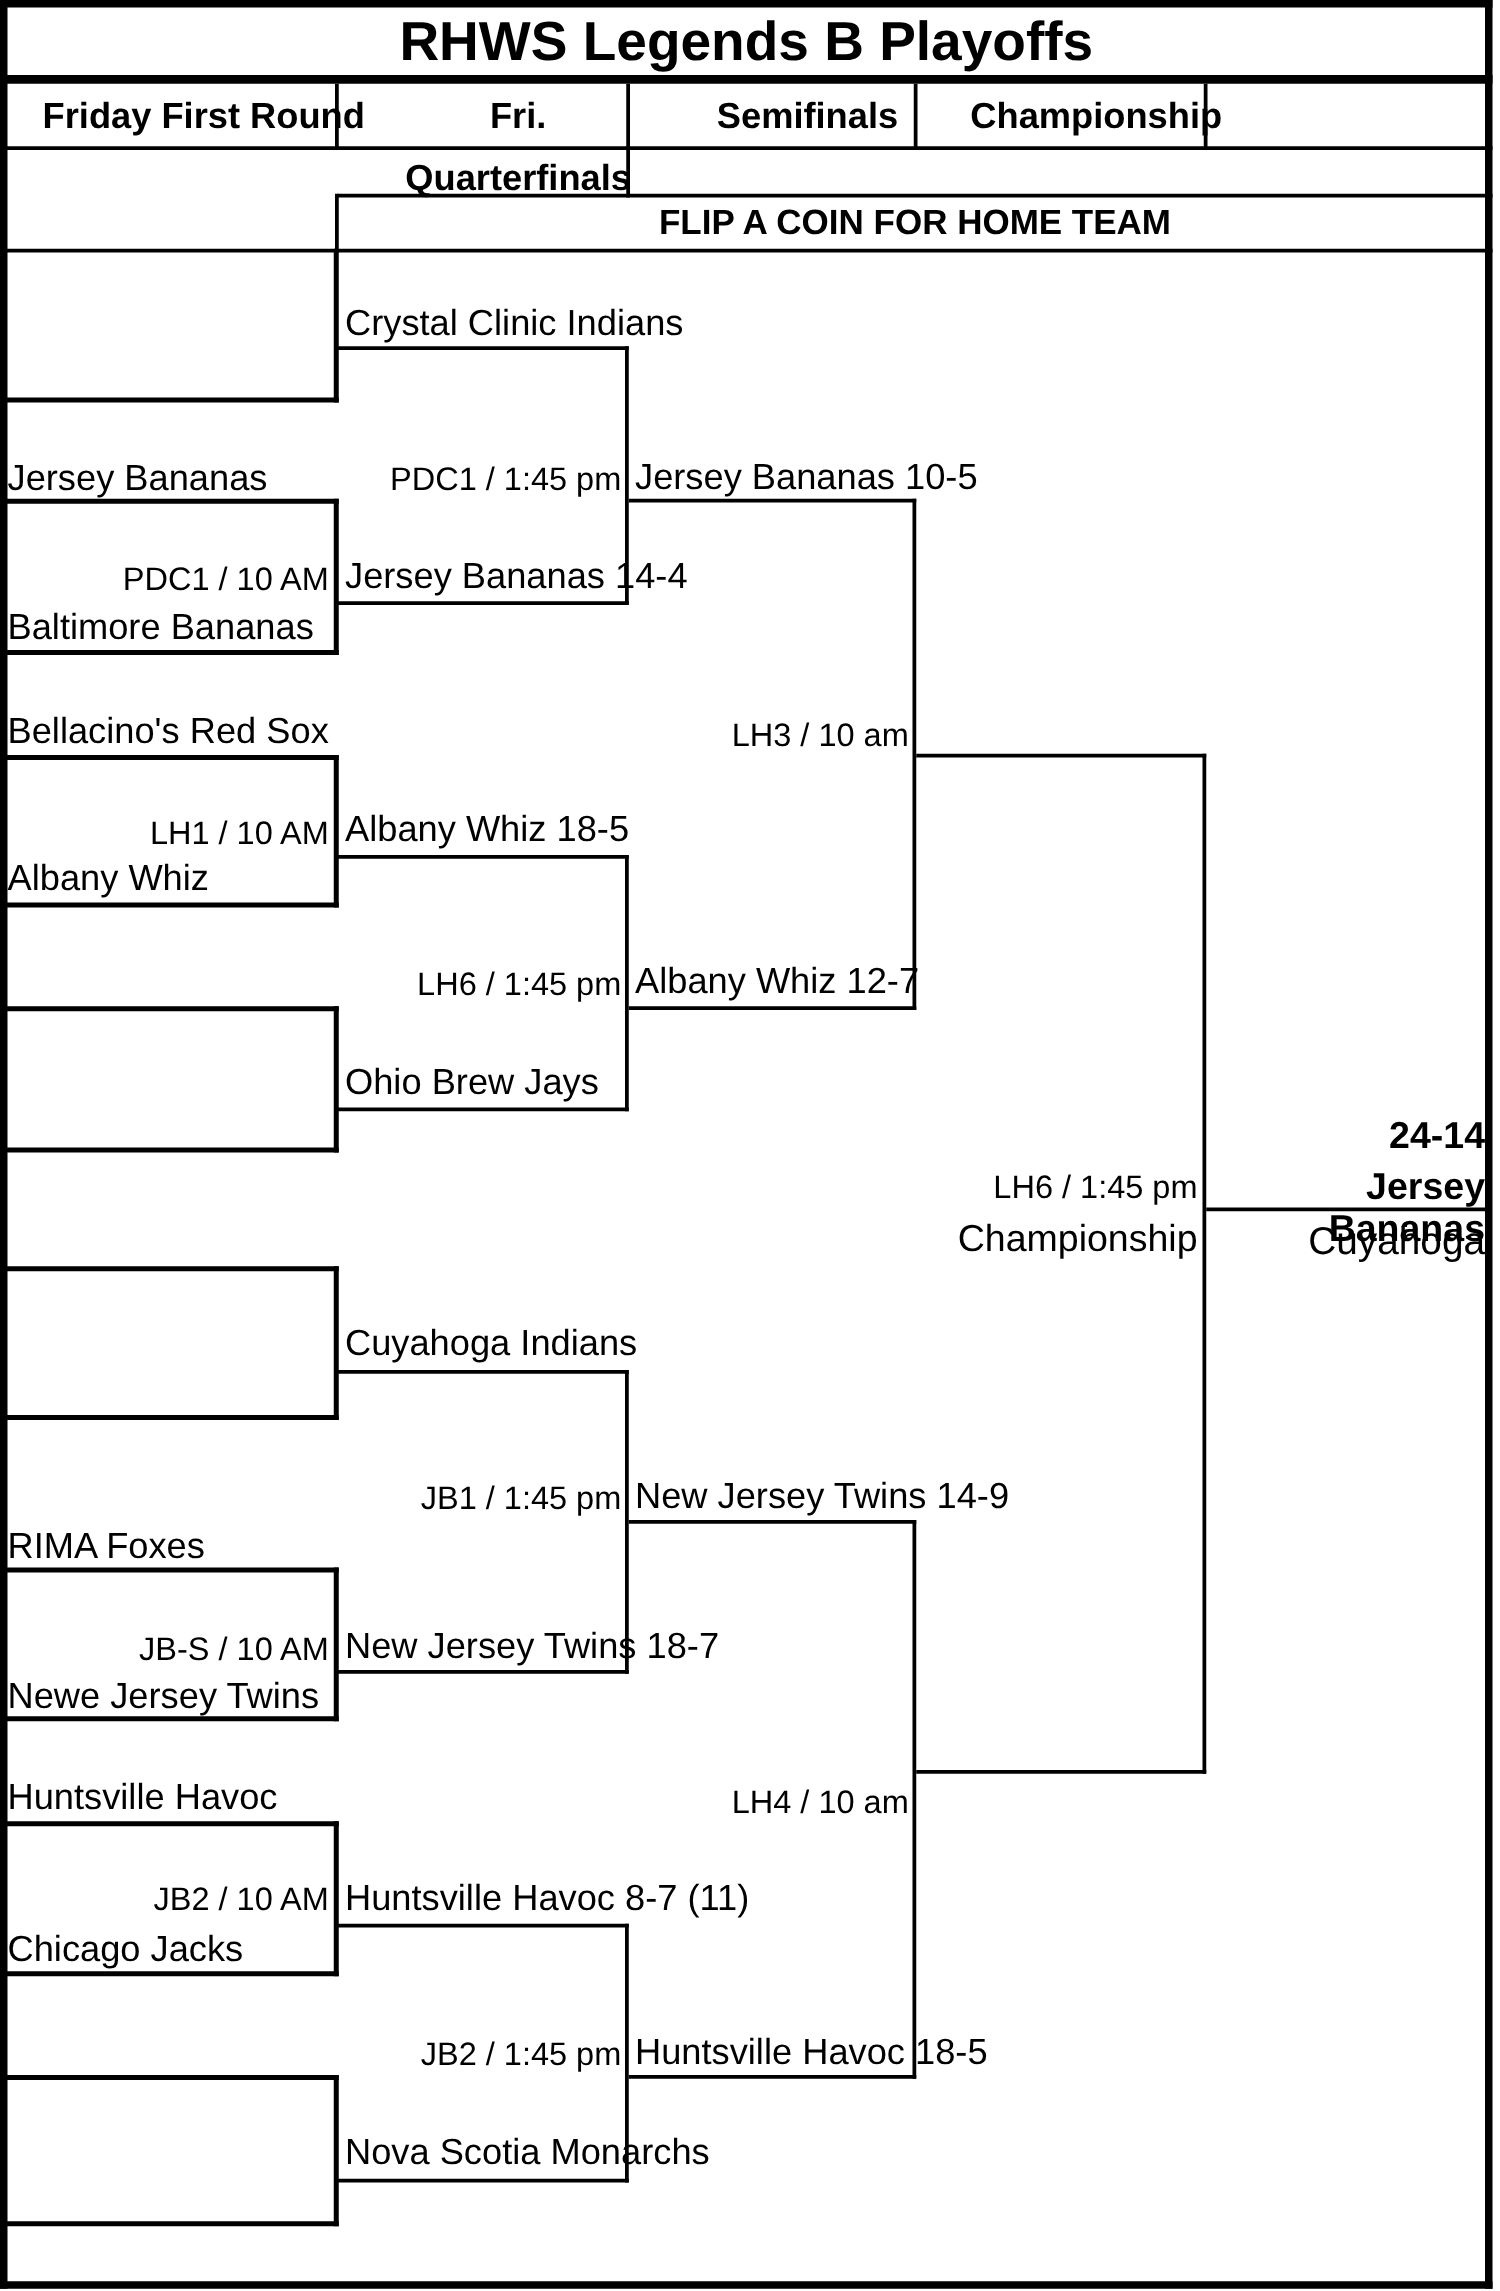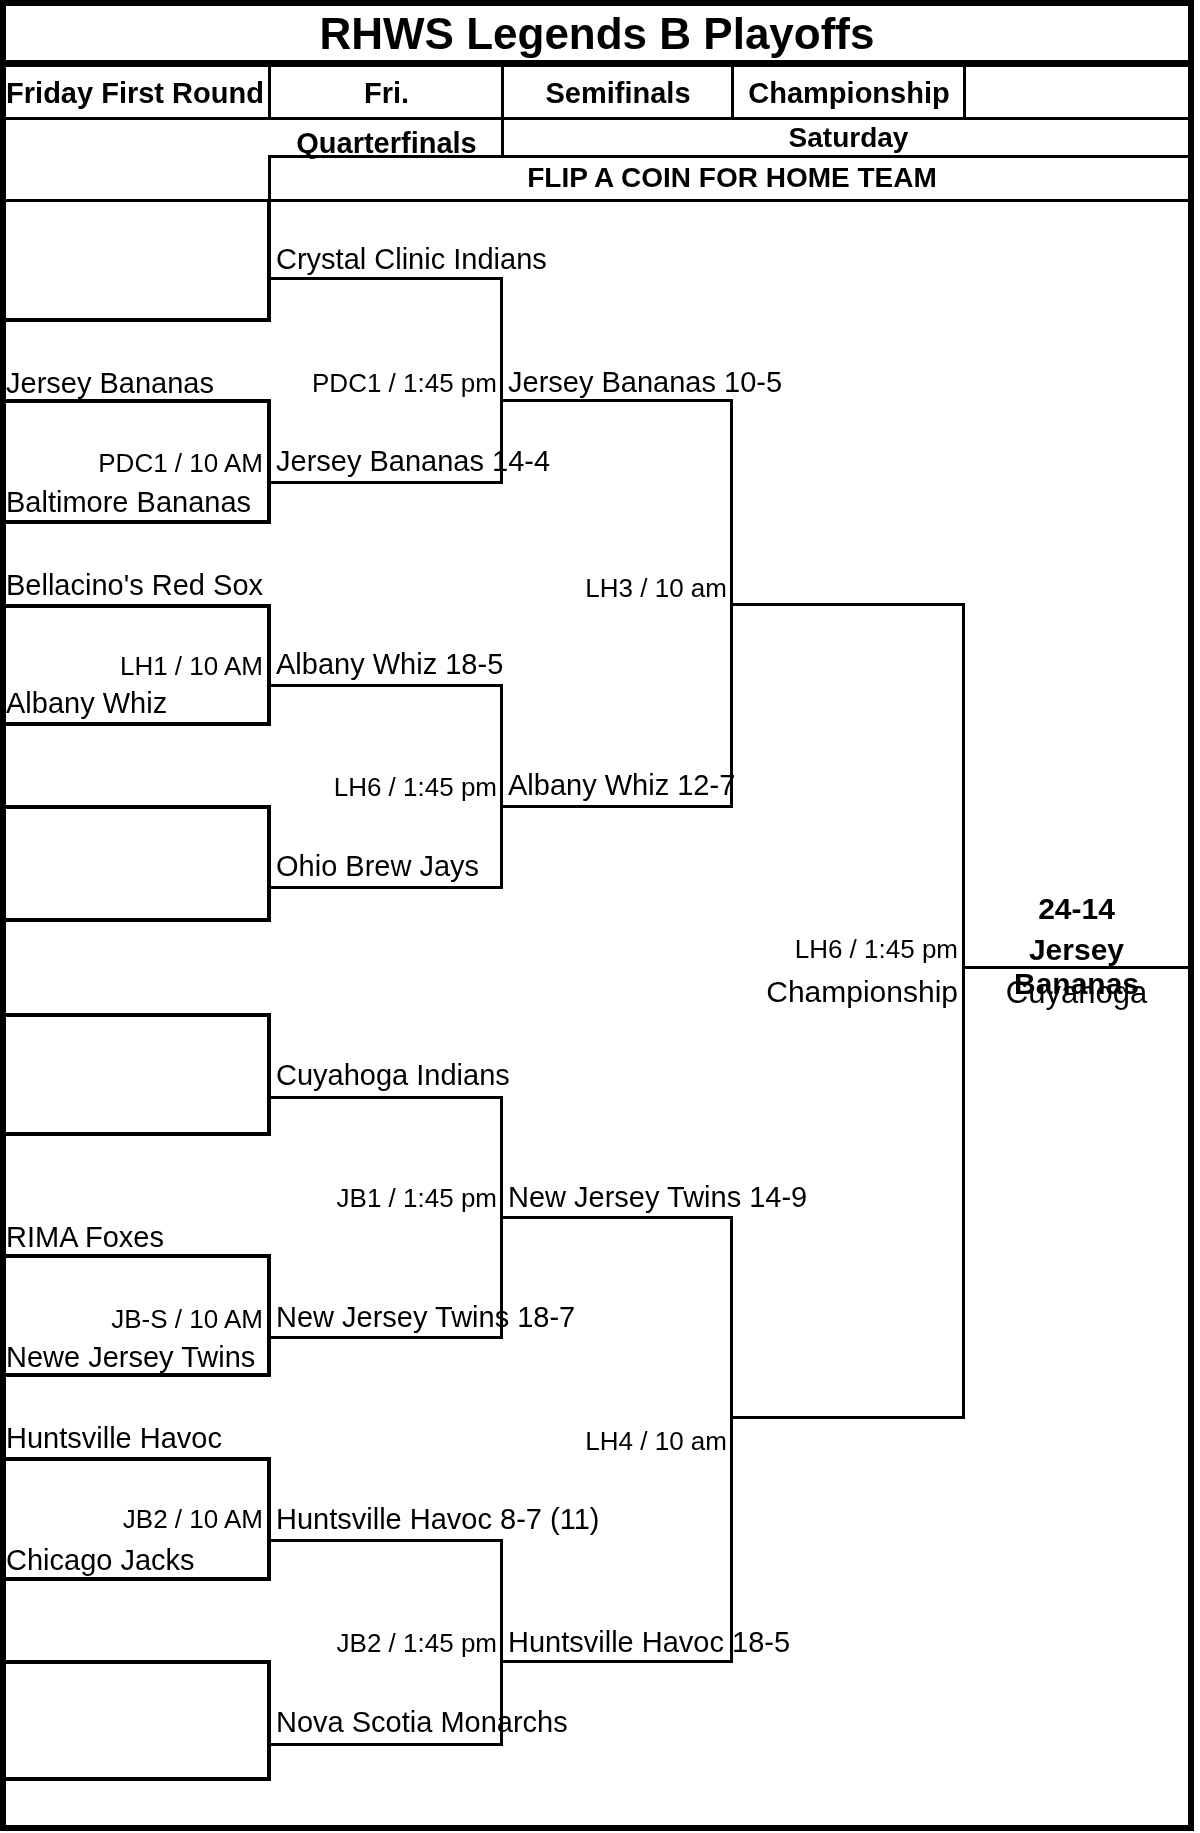--- a/index.html
+++ b/index.html
@@ -8,25 +8,25 @@
     width:1200px;height:1833px;
     background:#ffffff;
     font-family:"Liberation Sans", sans-serif;
     color:#000;
     overflow:hidden;
   }
   .ln{position:absolute;background:#000;display:block;}
   .txt{position:absolute;white-space:nowrap;font-size:29px;line-height:1.1;color:#000;}
   .slot{font-size:26px;}
   .ralign{text-align:right;}
-  .cell{position:absolute;text-align:center;font-weight:bold;font-size:29px;}
+  .cell{position:absolute;text-align:center;font-weight:bold;font-size:29px;padding-left:28px;}
   .title{position:absolute;left:0;top:8px;width:1194px;text-align:center;
          font-size:44px;font-weight:bold;line-height:52px;}
   .banner{position:absolute;text-align:center;font-weight:bold;font-size:28px;}
-  .champ{position:absolute;left:965px;width:223px;text-align:center;font-size:30px;}
+  .champ{position:absolute;left:965px;width:223px;text-align:right;font-size:30px;}
   .bold{font-weight:bold;}
 </style>
 </head>
 <body>
 
 <div id="stage">
 
   <i class="ln" style="left:0;top:0;width:1194px;height:6px"></i>
   <i class="ln" style="left:0;top:0;width:6px;height:1831px"></i>
   <i class="ln" style="left:1188px;top:0;width:6px;height:1831px"></i>
@@ -38,21 +38,20 @@
   <div class="cell" style="left:0;top:68px;width:270px;line-height:50px">Friday First Round</div>
   <div class="cell" style="left:503px;top:68px;width:230px;line-height:50px">Semifinals</div>
   <div class="cell" style="left:270px;top:68px;width:233px;line-height:50px">Fri. Quarterfinals</div>
   <div class="cell" style="left:733px;top:68px;width:232px;line-height:50px">Championship</div>
   <i class="ln" style="left:268px;top:67px;width:3px;height:53px"></i>
   <i class="ln" style="left:501px;top:67px;width:3px;height:53px"></i>
   <i class="ln" style="left:731px;top:67px;width:3px;height:53px"></i>
   <i class="ln" style="left:963px;top:67px;width:3px;height:53px"></i>
   <i class="ln" style="left:0;top:117px;width:1194px;height:3px"></i>
 
-  <div class="banner" style="left:503px;top:120px;width:691px;line-height:36px">Saturday</div>
   <i class="ln" style="left:501px;top:117px;width:3px;height:41px"></i>
   <i class="ln" style="left:270px;top:155px;width:924px;height:3px"></i>
 
   <div class="banner" style="left:270px;top:156px;width:924px;line-height:44px">FLIP A COIN FOR HOME TEAM</div>
   <i class="ln" style="left:268px;top:155px;width:3px;height:47px"></i>
   <i class="ln" style="left:0;top:199px;width:1194px;height:3px"></i>
 
   <i class="ln" style="left:267px;top:199px;width:4px;height:123px"></i>
   <i class="ln" style="left:0;top:318px;width:271px;height:4px"></i>
 

